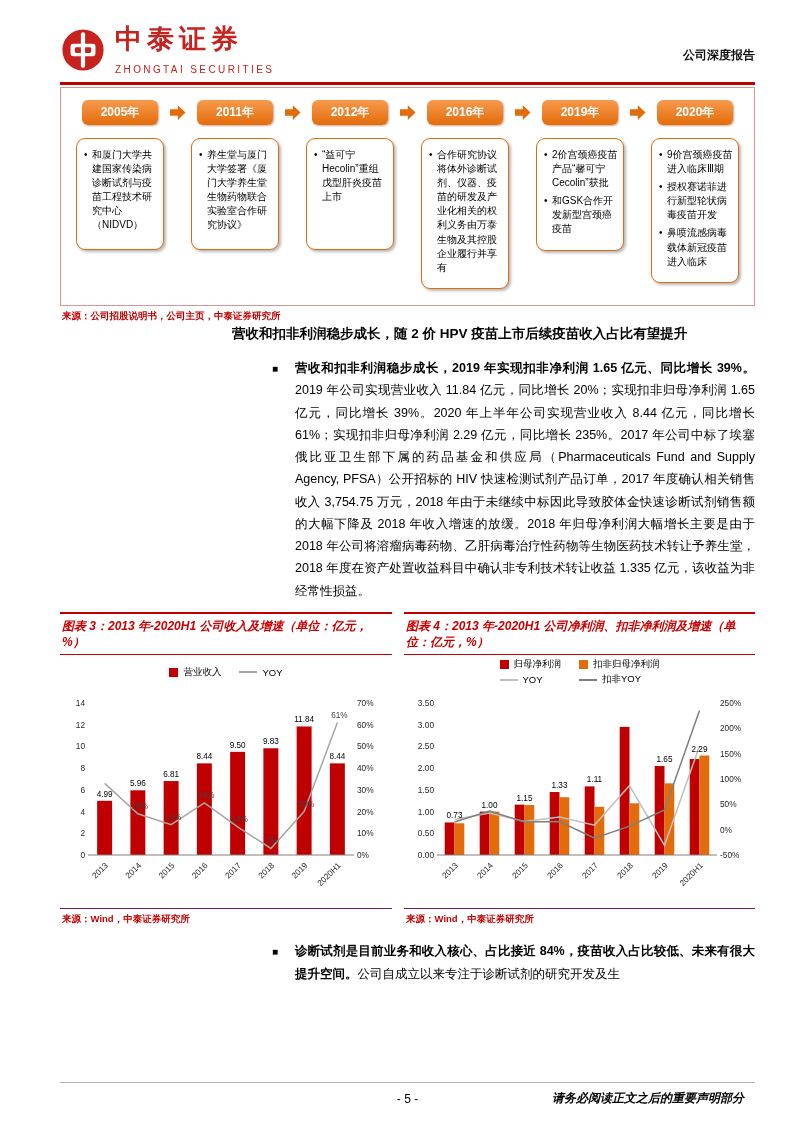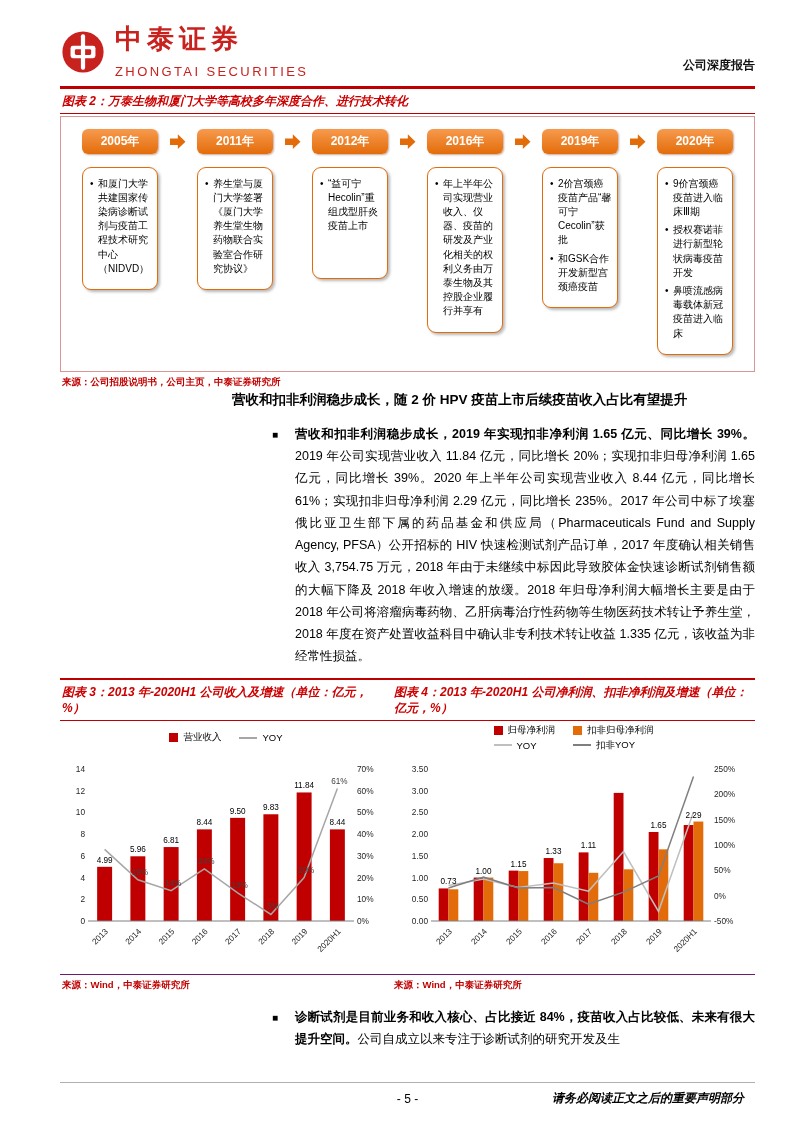--- a/index.html
+++ b/index.html
@@ -1,56 +1,56 @@
 <!DOCTYPE html>
 <html><head>
 <meta charset="utf-8">
 <style>
   html,body{margin:0;padding:0;background:#fff;}
   body{width:793px;height:1122px;position:relative;overflow:hidden;
        font-family:"Liberation Sans","DejaVu Sans",sans-serif;color:#000;}
   .content{margin:0 38px 0 60px;}
 
   
-  .header{display:flex;justify-content:space-between;align-items:flex-end;padding-top:26px;}
+  .header{display:flex;justify-content:space-between;align-items:flex-start;padding-top:26px;}
   .logo{display:flex;align-items:center;gap:9px;}
   .logo-text{display:flex;flex-direction:column;}
   .logo-cn{font-size:27px;font-weight:bold;color:#c8221f;letter-spacing:5px;line-height:1.02;}
-  .logo-en{font-size:13px;color:#c8221f;letter-spacing:2.4px;margin-top:10px;}
+  .logo-en{font-size:10px;color:#c8221f;letter-spacing:2.4px;margin-top:10px;}
   .report-type{font-size:12px;font-weight:bold;padding-bottom:5px;color:#111;margin-top:21px;}
   .header-rule{height:3px;background:#c00000;margin-top:7px;}
 
   
   .fig-title{color:#cc0000;font-weight:bold;font-style:italic;font-size:12px;line-height:1.35;padding:4px 2px;}
   .fig2-title{border-bottom:1px solid #c00000;}
   .chart-fig .fig-title{border-top:2px solid #c00000;border-bottom:1px solid #c00000;}
   .fig-source{color:#c00000;font-size:9.5px;padding:4px 2px 0;font-weight:bold;}
   .chart-fig .fig-source{border-top:1px solid #701a75;margin-top:3px;padding-top:4px;}
 
   
   .timeline-wrap{border:1px solid #d99694;margin-top:2px;padding:12px 4px 16px;}
   .timeline{display:flex;justify-content:center;align-items:flex-start;}
   .tl-col{width:99px;display:flex;flex-direction:column;align-items:center;flex:none;}
   .tl-badge{width:76px;height:25px;border-radius:6px;background:linear-gradient(180deg,#f79a4d,#e36c0a);
             color:#fff;font-weight:bold;font-size:12px;display:flex;align-items:center;justify-content:center;
             box-shadow:1px 1px 2px rgba(120,40,0,.4);}
   .tl-arrow{width:16px;height:16px;margin-top:5px;background:#e36c0a;flex:none;
             clip-path:polygon(0 30%,52% 30%,52% 4%,100% 50%,52% 96%,52% 70%,0 70%);}
-  .tl-box{margin-top:13px;width:76px;min-height:112px;border:1.5px solid #e36c0a;border-radius:9px;background:#fff;
+  .tl-box{margin-top:13px;width:88px;min-height:112px;border:1.5px solid #e36c0a;border-radius:9px;background:#fff;
           box-shadow:2px 2px 3px rgba(0,0,0,.28);padding:9px 5px 9px 7px;box-sizing:border-box;}
   .tl-item{font-size:10px;line-height:1.42;padding-left:8px;position:relative;margin-bottom:4px;text-align:left;}
   .tl-item::before{content:"•";position:absolute;left:0;top:0;}
 
   
   .section-heading{margin:2px 0 0 172px;font-size:13.5px;font-weight:bold;}
   .para{position:relative;margin:14px 0 0 212px;padding-left:23px;font-size:12.5px;line-height:1.78;text-align:justify;}
   .para-sq{position:absolute;left:0;top:3px;font-size:10px;}
 
   
-  .figures{display:flex;gap:0;margin-top:10px;}
+  .figures{display:flex;gap:12px;margin-top:10px;}
   .fig3{width:332px;flex:none;}
   .fig4{flex:1;min-width:0;}
   .chart-host{text-align:center;}
   .legend{display:grid;justify-content:center;align-content:center;column-gap:18px;row-gap:2px;min-height:30px;margin-top:2px;}
   .legend-item{display:flex;align-items:center;gap:5px;font-size:9.5px;}
   .lg-sq{width:9px;height:9px;flex:none;}
   .lg-ln{width:18px;height:2px;flex:none;}
   svg text{font-family:"Liberation Sans","DejaVu Sans",sans-serif;}
 
   
@@ -74,21 +74,20 @@
       <div class="logo-text">
         <div class="logo-cn">中泰证券</div>
         <div class="logo-en">ZHONGTAI SECURITIES</div>
       </div>
     </div>
     <div class="report-type">公司深度报告</div>
   </div>
   <div class="header-rule"></div>
 
   <div>
-    <div class="fig-title fig2-title">图表 2：万泰生物和厦门大学等高校多年深度合作、进行技术转化</div>
     <div class="timeline-wrap">
       <div class="timeline">
           <div class="tl-col">
             <div class="tl-badge">2005年</div>
             <div class="tl-box">
               <div class="tl-item">和厦门大学共建国家传染病诊断试剂与疫苗工程技术研究中心（NIDVD）</div>
             </div>
           </div>
           <div class="tl-arrow"></div>
           <div class="tl-col">
@@ -101,21 +100,21 @@
           <div class="tl-col">
             <div class="tl-badge">2012年</div>
             <div class="tl-box">
               <div class="tl-item">“益可宁Hecolin”重组戊型肝炎疫苗上市</div>
             </div>
           </div>
           <div class="tl-arrow"></div>
           <div class="tl-col">
             <div class="tl-badge">2016年</div>
             <div class="tl-box">
-              <div class="tl-item">年上半年公司实现营业收入、仪器、疫苗的研发及产业化相关的权利义务由万泰生物及其控股企业履行并享有</div>
+              <div class="tl-item">合作研究协议将体外诊断试剂、仪器、疫苗的研发及产业化相关的权利义务由万泰生物及其控股企业履行并享有</div>
             </div>
           </div>
           <div class="tl-arrow"></div>
           <div class="tl-col">
             <div class="tl-badge">2019年</div>
             <div class="tl-box">
               <div class="tl-item">2价宫颈癌疫苗产品“馨可宁Cecolin”获批</div>
               <div class="tl-item">和GSK合作开发新型宫颈癌疫苗</div>
             </div>
           </div>

